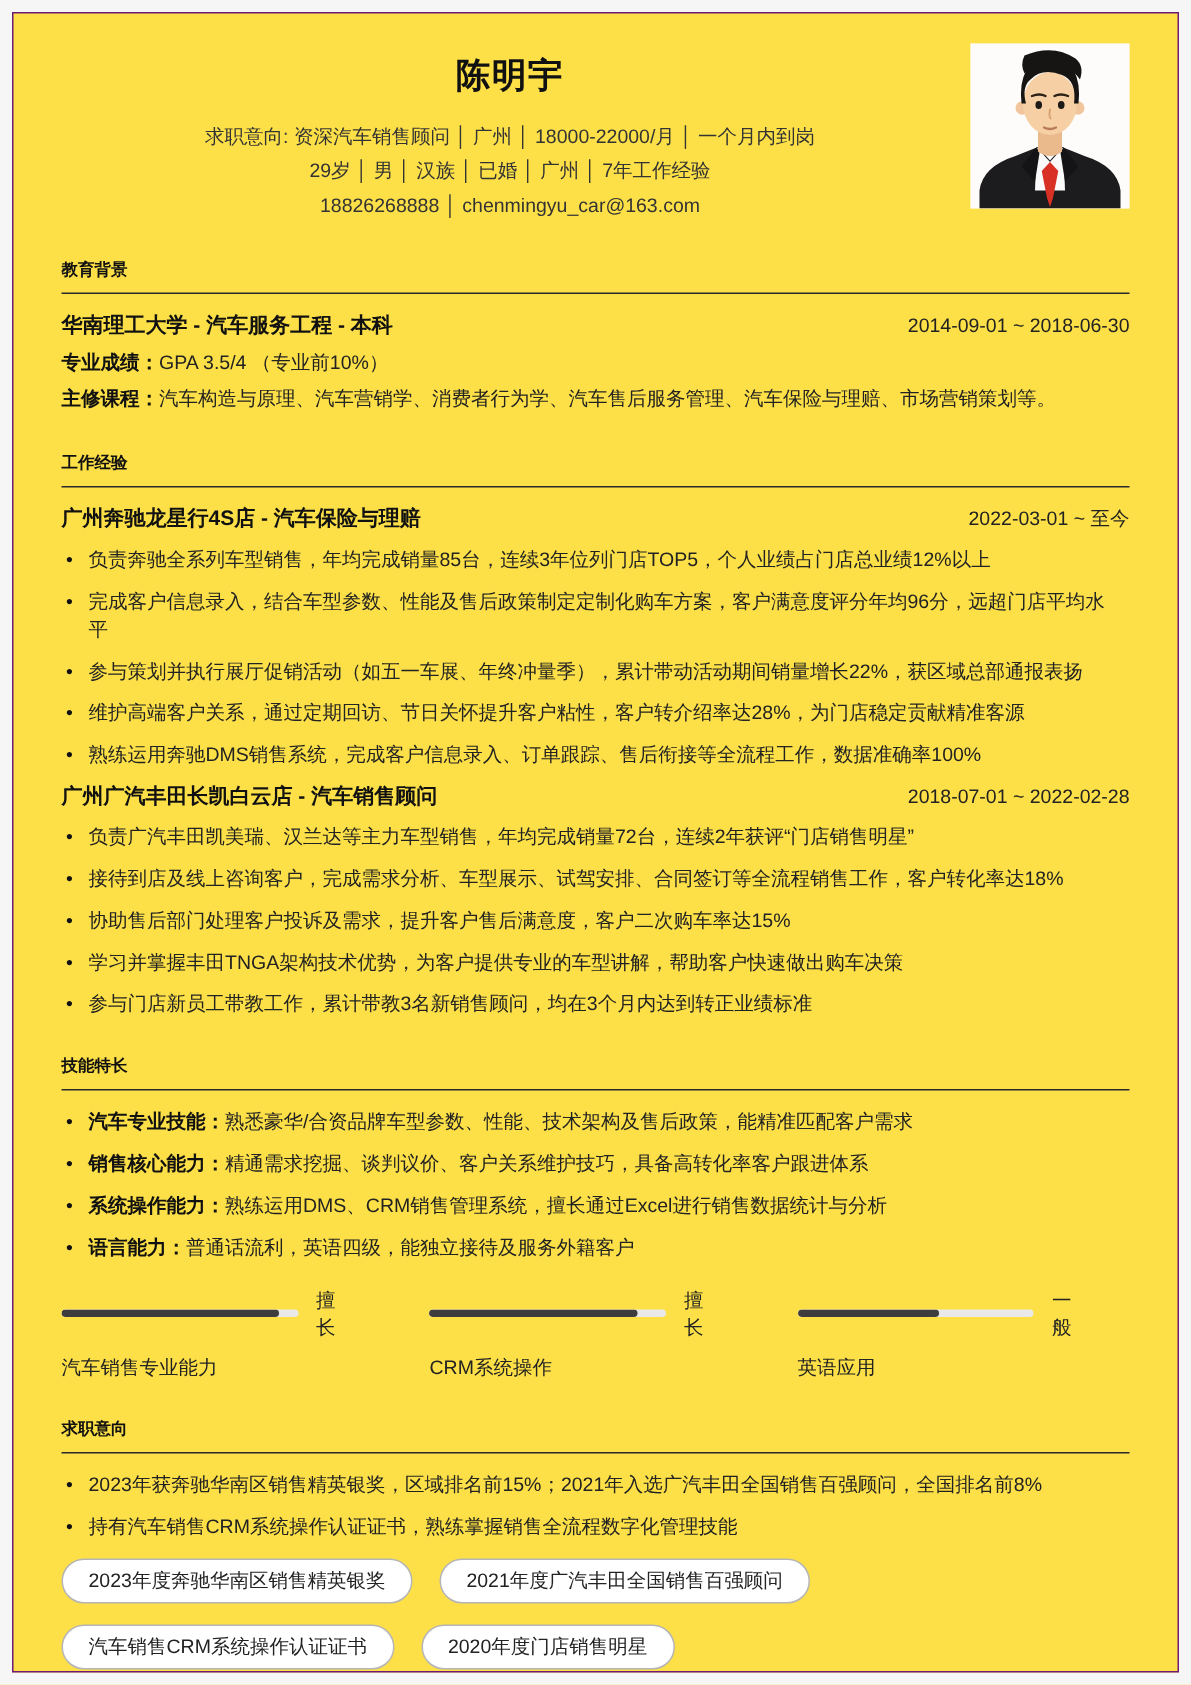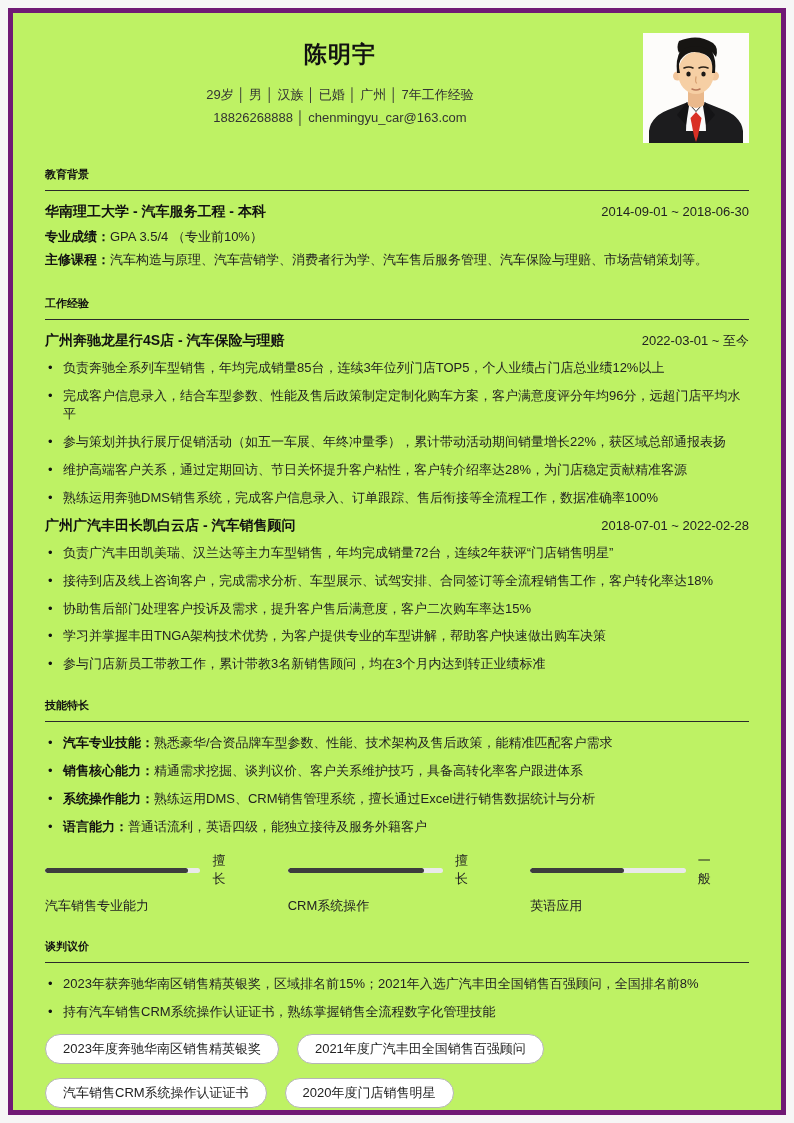--- a/index.html
+++ b/index.html
@@ -3,22 +3,22 @@
 <meta charset="utf-8">
 <style>
   * { margin:0; padding:0; box-sizing:border-box; }
   html,body { background:#f6f6f6; }
   body {
     width:794px; height:1123px; margin:0 auto; position:relative;
     font-family:"Liberation Sans","DejaVu Sans",sans-serif;
     color:#222;
   }
   .page {
-    position:absolute; inset:8px; background:#bef264;
-    border:5px solid #701a75; overflow:hidden;
+    position:absolute; inset:8px; background:#fde047;
+    border:1px solid #701a75; overflow:hidden;
     padding:20px 32px 0 32px;
   }
   
   .header { display:flex; align-items:flex-start; margin-bottom:14px; }
   .header-text { flex:1; text-align:center; padding-top:6px; }
   .name { font-size:23px; font-weight:bold; letter-spacing:1px; margin-bottom:14px; color:#111; }
   .hline { font-size:13px; color:#333; line-height:1.75; }
   .photo-wrap { width:106px; height:110px; flex:0 0 auto; margin-left:8px; background:#fdfdfd; }
   .photo-wrap svg { width:100%; height:100%; display:block; }
   
@@ -57,20 +57,21 @@
   }
 </style>
 </head>
 <body>
 
 <div class="page">
 
   <div class="header">
     <div class="header-text">
       <div class="name">陈明宇</div>
+      <div class="hline"><span>求职意向:</span> <span>资深汽车销售顾问 │ 广州 │ 18000-22000/月 │ 一个月内到岗</span></div>
       <div class="hline">29岁 │ 男 │ 汉族 │ 已婚 │ 广州 │ 7年工作经验</div>
       <div class="hline">18826268888 │ chenmingyu_car@163.com</div>
     </div>
     <div class="photo-wrap">
       <svg viewBox="0 0 106 110">
         <rect x="0" y="0" width="106" height="110" fill="#fdfcfa"></rect>
 
         <path d="M6,110 L6,98 Q8,82 30,75 L45,69 L53,78 L61,69 L76,75 Q98,82 100,98 L100,110 Z" fill="#1c1c1e"></path>
 
         <path d="M44,69 L53,79 L62,69 L63,98 L43,98 Z" fill="#fafafa"></path>
@@ -178,21 +179,21 @@
               <div class="bar-fill" style="width: 60%;"></div>
             </div>
           <span class="bar-level">一般</span>
         </div>
         <div class="bar-name">英语应用</div>
       </div>
     </div>
   </div>
 
   <div>
-    <div class="section-title">谈判议价</div>
+    <div class="section-title">求职意向</div>
     <ul class="bullets">
       <li>2023年获奔驰华南区销售精英银奖，区域排名前15%；2021年入选广汽丰田全国销售百强顾问，全国排名前8%</li>
       <li>持有汽车销售CRM系统操作认证证书，熟练掌握销售全流程数字化管理技能</li>
     </ul>
     <div class="pills">
       <span class="pill">2023年度奔驰华南区销售精英银奖</span>
       <span class="pill">2021年度广汽丰田全国销售百强顾问</span>
       <span class="pill">汽车销售CRM系统操作认证证书</span>
       <span class="pill">2020年度门店销售明星</span>
     </div>

